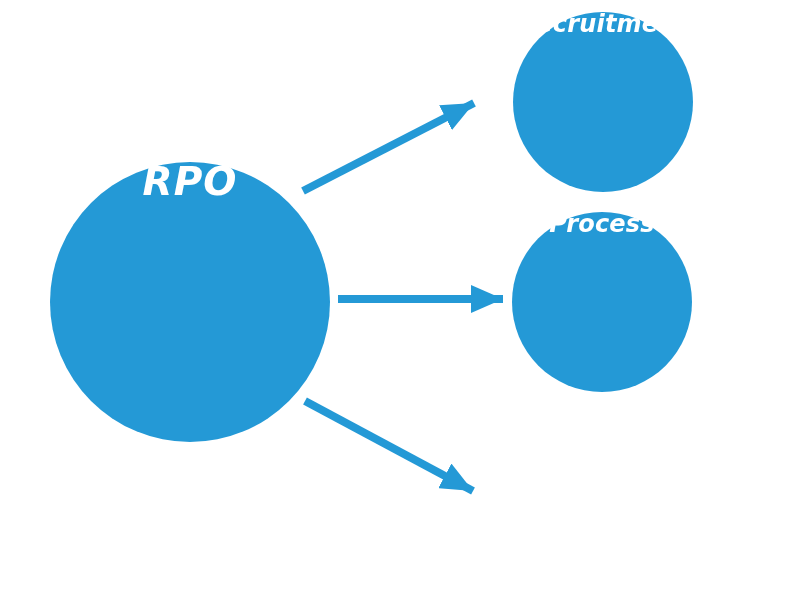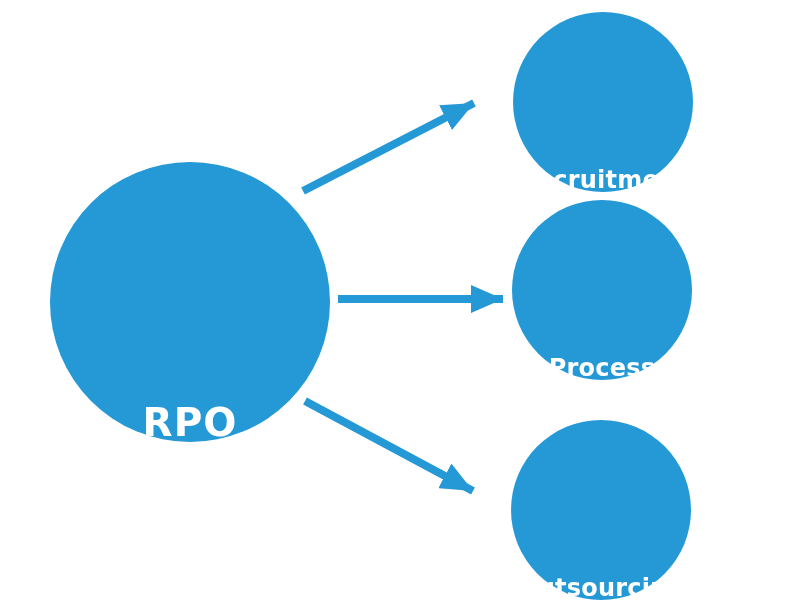--- a/index.html
+++ b/index.html
@@ -13,40 +13,41 @@
     width:800px;height:604px;
     background:var(--bg);
     overflow:hidden;
     font-family:"DejaVu Sans","Liberation Sans",sans-serif;
   }
   .node{
     position:absolute;
     border-radius:50%;
     background:var(--blue);
     display:flex;
-    align-items:flex-end;
+    align-items:flex-start;
     justify-content:center;
     color:var(--text);
     font-weight:700;
     text-align:center;
     line-height:1;
+    font-style:italic;
   }
   .node-center{
     left:50px;top:162px;
     width:280px;height:280px;
     font-size:39px;
     letter-spacing:1px;
   }
   .node-branch{
     width:180px;height:180px;
     font-size:24px;
     letter-spacing:0.2px;
   }
   .node-recruitment{left:513px;top:12px;}
-  .node-process{left:512px;top:200px;}
+  .node-process{left:512px;top:212px;}
   .node-outsourcing{left:511px;top:420px;}
   svg.arrows{
     position:absolute;
     left:0;top:0;
     width:800px;height:604px;
     pointer-events:none;
   }
   svg.arrows line{
     stroke:var(--blue);
     stroke-width:8;
@@ -76,17 +77,14 @@
   </div>
 
   <div class="node node-branch node-recruitment">
     <span>Recruitment</span>
   </div>
 
   <div class="node node-branch node-process">
     <span>Process</span>
   </div>
 
-  <div class="node node-branch node-outsourcing">
-    <span>Outsourcing</span>
-  </div>
 
 </div>
 
 </body></html>

